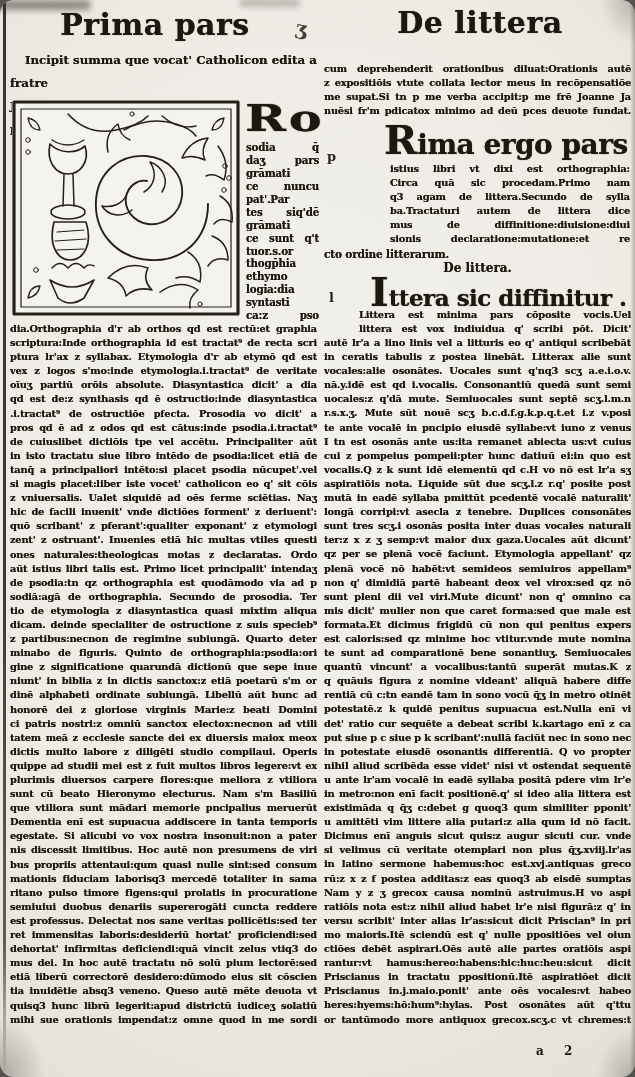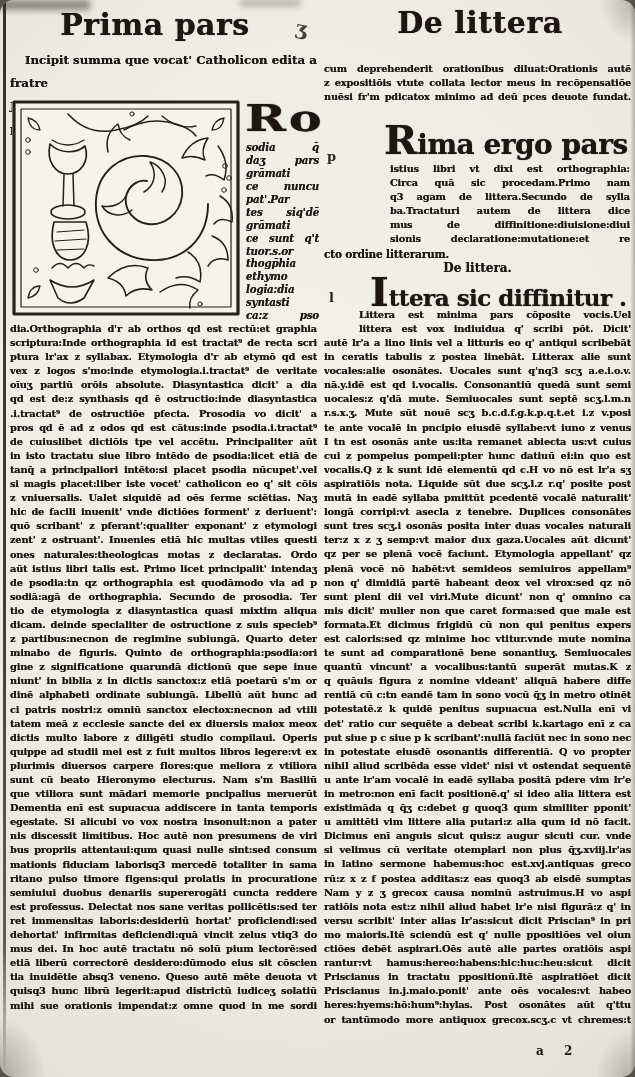--- a/index.html
+++ b/index.html
@@ -15,21 +15,21 @@
   .hdr { font-size:30px; font-weight:bold; letter-spacing:.5px; text-align:center;
          text-shadow:0 0 .7px rgba(20,14,6,.9); white-space:nowrap; }
   .hmark { font-size:20px; color:#45413a; transform:rotate(10deg); font-weight:bold; }
 
   
   .jln { font-size:9.8px; letter-spacing:-.2px; line-height:14.1px; height:14.1px;
          overflow:hidden; text-align:justify; text-align-last:justify; font-weight:bold;
          text-shadow:0 0 .45px rgba(28,20,10,.8); }
   .iln { font-size:10.3px; line-height:12.95px; height:12.95px; overflow:hidden;
          text-align:justify; text-align-last:justify; letter-spacing:-.2px; font-weight:bold;
-         text-shadow:0 0 .45px rgba(28,20,10,.8);font-style:italic; }
+         text-shadow:0 0 .45px rgba(28,20,10,.8); }
   .incipit-ln { font-size:11.8px; line-height:23px; font-weight:bold;
          text-shadow:0 0 .5px rgba(28,20,10,.85); }
   .incipit-ln:first-child { text-indent:15px; }
   .rubric { font-size:11.4px; font-weight:bold; text-align:center;
          text-shadow:0 0 .5px rgba(28,20,10,.85); white-space:nowrap; }
   .bigini { font-size:40px; font-weight:bold; line-height:36px; }
   .bigrest { font-size:28px; font-weight:bold; letter-spacing:-.5px; }
   .bigrest2 { font-size:23px; font-weight:bold; letter-spacing:-.5px; }
   .heading { white-space:nowrap; text-shadow:0 0 .8px rgba(20,14,6,.9); }
   .marginletter { font-size:13px; font-weight:bold; color:#2a251e; }
@@ -167,20 +167,21 @@
       <div class="jln">aūt istius libri talis est. Primo licet principalit' intendaʒ</div>
       <div class="jln">de psodia:tn qz orthographia est quodāmodo via ad p</div>
       <div class="jln">sodiā:agā de orthographia. Secundo de prosodia. Ter</div>
       <div class="jln">tio de etymologia z diasyntastica quasi mixtim aliqua</div>
       <div class="jln">dicam. deinde specialiter de ostructione z suis specieb⁹</div>
       <div class="jln">z partibus:necnon de regimine subiungā. Quarto deter</div>
       <div class="jln">minabo de figuris. Quinto de orthographia:psodia:ori</div>
       <div class="jln">gine z significatione quarundā dictionū que sepe inue</div>
       <div class="jln">niunt' in biblia z in dictis sanctox:z etiā poetarū s'm or</div>
       <div class="jln">dinē alphabeti ordinate subiungā. Libellū aūt hunc ad</div>
+      <div class="jln">honorē dei z gloriose virginis Marie:z beati Domini</div>
       <div class="jln">ci patris nostri:z omniū sanctox electox:necnon ad vtili</div>
       <div class="jln">tatem meā z ecclesie sancte dei ex diuersis maiox meox</div>
       <div class="jln">dictis multo labore z diligēti studio compilaui. Operis</div>
       <div class="jln">quippe ad studii mei est z fuit multos libros legere:vt ex</div>
       <div class="jln">plurimis diuersos carpere flores:que meliora z vtiliora</div>
       <div class="jln">sunt cū beato Hieronymo electurus. Nam s'm Basiliū</div>
       <div class="jln">que vtiliora sunt mādari memorie pncipalius meruerūt</div>
       <div class="jln">Dementia enī est supuacua addiscere in tanta temporis</div>
       <div class="jln">egestate. Si alicubi vo vox nostra insonuit:non a pater</div>
       <div class="jln">nis discessit limitibus. Hoc autē non presumens de viri</div>
@@ -196,20 +197,21 @@
       <div class="jln">tia inuidētie absq3 veneno. Queso autē mēte deuota vt</div>
       <div class="jln">quisq3 hunc librū legerit:apud districtū iudiceʒ solatiū</div>
       <div class="jln">mihi sue orationis impendat:z omne quod in me sordi</div>
     </div>
 
   <div class="abs" style="left:324px;top:50px;width:307px;height:995px;">
 
     <div class="abs" style="left:0;top:12px;width:307px;">
         <div class="jln">cum deprehenderit orationibus diluat:Orationis autē</div>
         <div class="jln">z expositiōis vtute collata lector meus in recōpensatiōe</div>
+        <div class="jln">me supat.Si tn p me verba accipit:p me frē Joanne Ja</div>
         <div class="jln">nuēsi fr'm pdicatox minimo ad deū pces deuote fundat.</div>
       </div>
 
 
     <div class="abs heading" style="left:60px;top:72px;">
       <span class="bigini">R</span><span class="bigrest">ima ergo pars</span>
     </div>
 
     <div class="abs marginletter" style="left:3px;top:99px;">p</div>
 

